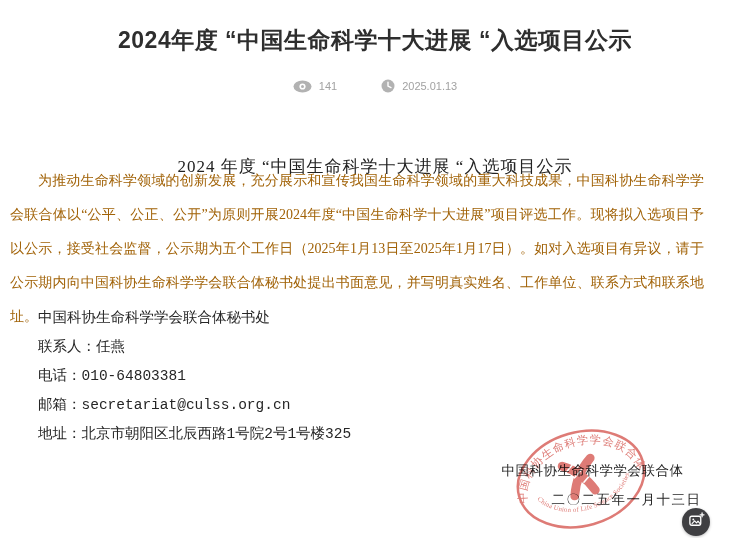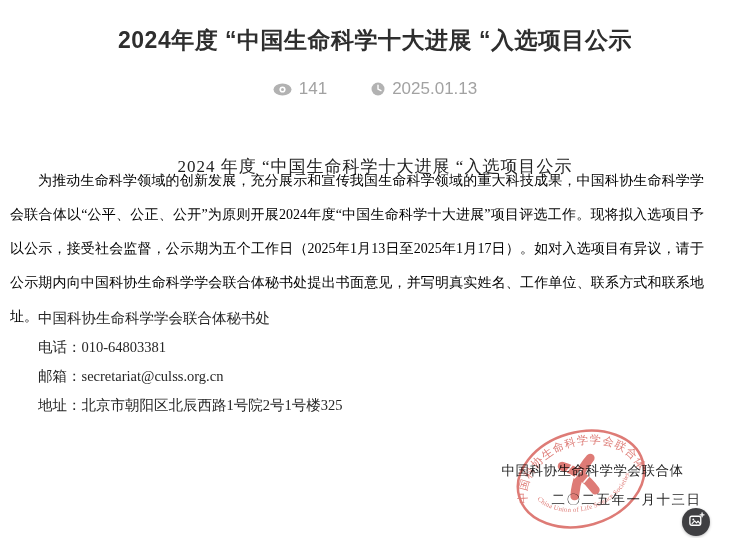--- a/index.html
+++ b/index.html
@@ -9,41 +9,41 @@
 
   
   .page-title {
     position:absolute; top:25px; left:0; right:0;
     text-align:center; font-size:23px; font-weight:700;
     color:#2e2e2e; letter-spacing:0.5px;
   }
   .meta-row {
     position:absolute; top:79px; left:0; right:0;
     display:flex; justify-content:center; align-items:center; gap:44px;
-    color:#a2a2a2; font-size:17px;
+    color:#a2a2a2; font-size:11px;
   }
   .meta-item { display:flex; align-items:center; gap:7px; }
   .meta-item svg { display:block; }
 
   
   .doc { font-family:"Liberation Serif","DejaVu Serif", serif; color:#262626; }
   .doc-title {
     position:absolute; top:131px; left:0; right:0;
     text-align:center; font-size:17px; letter-spacing:1px; color:#222;margin-top:24px;
   }
   .doc-body {
     position:absolute; top:164px; left:10px; width:694px;
     font-size:14px; line-height:34px; text-align:justify;
-    text-indent:2em; color:#000000;
+    text-indent:2em; color:#a16207;
   }
   .contact {
     position:absolute; top:304px; left:38px;
     font-size:14.5px; line-height:29px; color:#262626;
   }
-  .contact div { height:29px; }
+  .contact div { height:29px;font-family:Liberation Mono, monospace; }
 
   .signature-org {
     position:absolute; top:462px; left:500px; width:185px;
     text-align:center; font-size:13.5px; letter-spacing:0.5px; color:#262626;
   }
   .signature-date {
     position:absolute; top:491px; left:535px; width:155px;
     text-align:center; font-size:13.5px; letter-spacing:1.5px; color:#262626;margin-left:14px;
   }
 
@@ -89,20 +89,21 @@
   </div>
 
   <div class="doc">
 
     <div class="doc-title">2024 年度 “中国生命科学十大进展 “入选项目公示</div>
 
     <p class="doc-body">为推动生命科学领域的创新发展，充分展示和宣传我国生命科学领域的重大科技成果，中国科协生命科学学会联合体以“公平、公正、公开”为原则开展2024年度“中国生命科学十大进展”项目评选工作。现将拟入选项目予以公示，接受社会监督，公示期为五个工作日（2025年1月13日至2025年1月17日）。如对入选项目有异议，请于公示期内向中国科协生命科学学会联合体秘书处提出书面意见，并写明真实姓名、工作单位、联系方式和联系地址。</p>
 
     <div class="contact">
       <div>中国科协生命科学学会联合体秘书处</div>
+      <div>联系人：任燕</div>
       <div>电话：010-64803381</div>
       <div>邮箱：secretariat@culss.org.cn</div>
       <div>地址：北京市朝阳区北辰西路1号院2号1号楼325</div>
     </div>
 
     <div class="signature-org">中国科协生命科学学会联合体</div>
     <div class="signature-date">二〇二五年一月十三日</div>
 
     <svg class="seal" viewBox="0 0 152 114">
       <defs>

